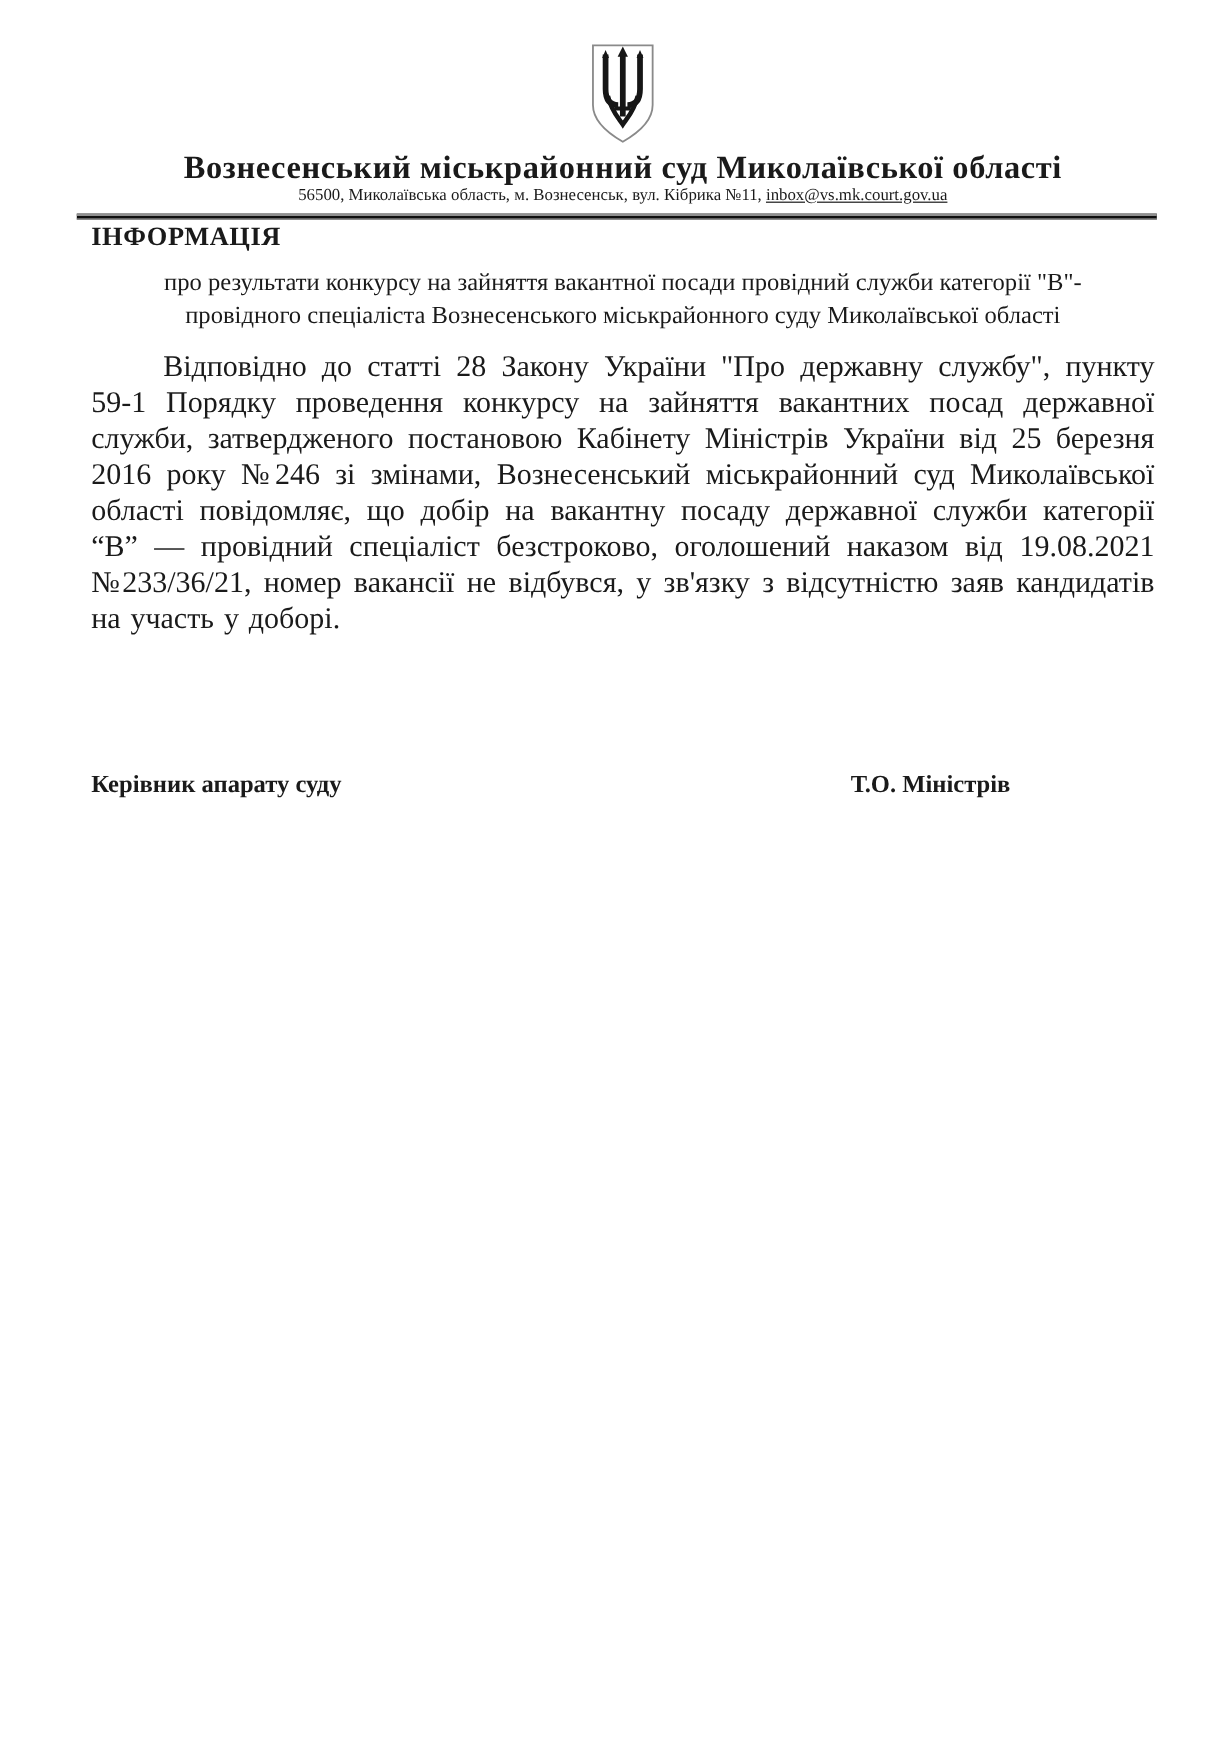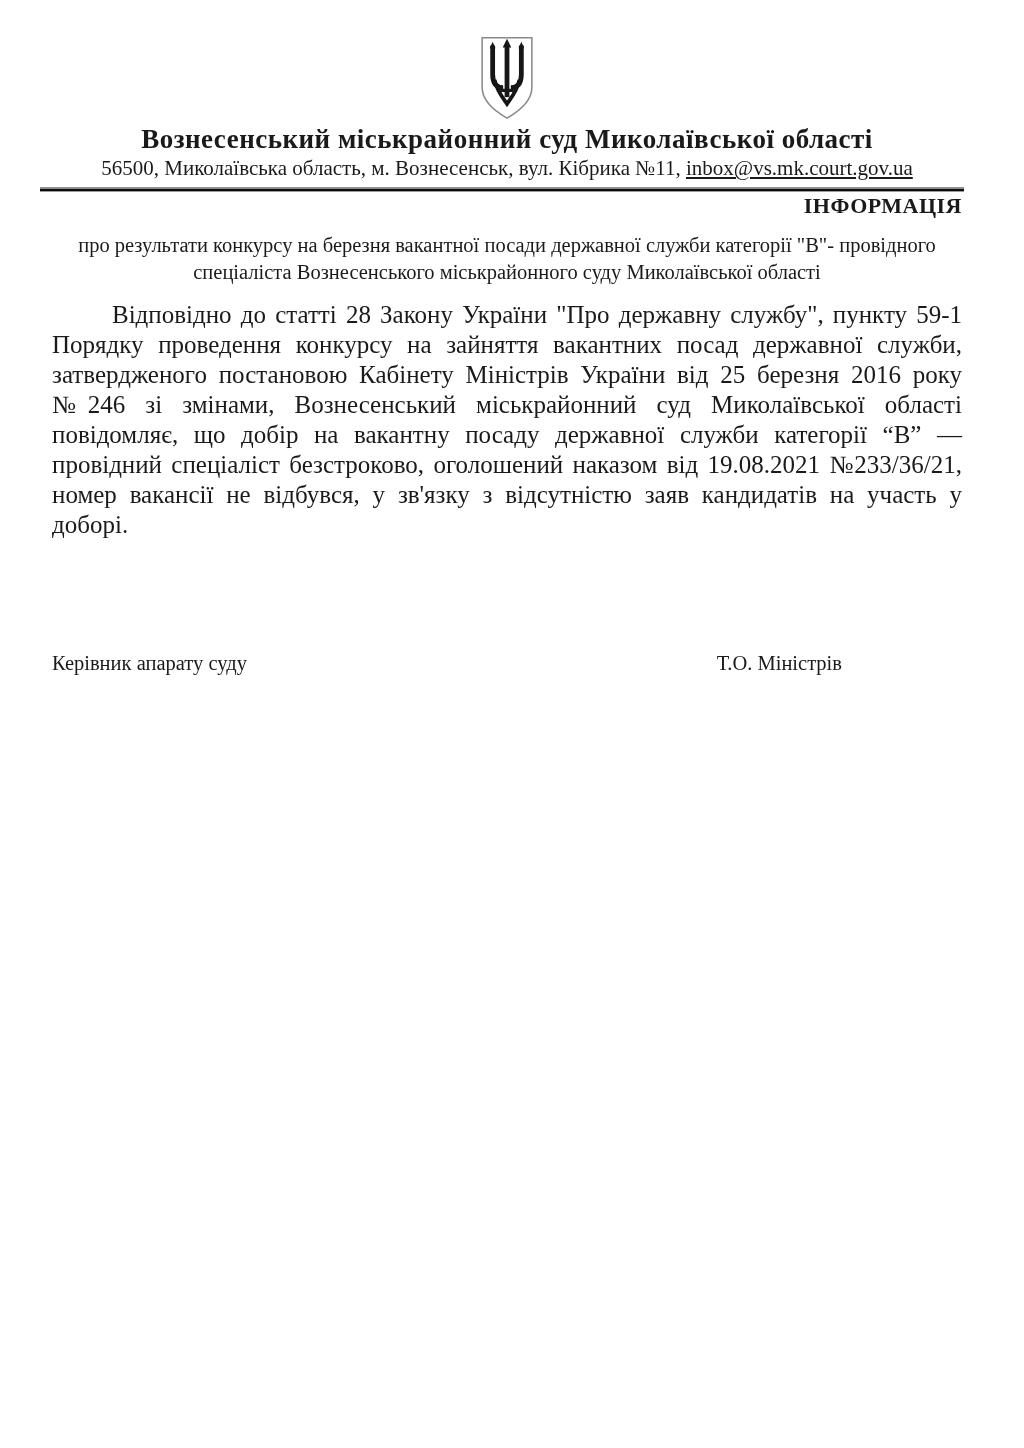--- a/index.html
+++ b/index.html
@@ -10,40 +10,40 @@
     width: 1024px;
     height: 1448px;
     margin: 0 auto;
     position: relative;
     overflow: hidden;
   }
   .page {
     width: 1024px;
     height: 1448px;
     background: #ffffff;
-    padding: 0 62px 0 52px;
+    padding: 0 62px 0 76px;
   }
   
   .emblem-wrap {
     padding-top: 34px;
     display: flex;
     justify-content: center;
   }
   .emblem-wrap svg { display: block; }
   .court-name {
     text-align: center;
     font-weight: bold;
     font-size: 27px;
     letter-spacing: 0.5px;
     margin-top: 2px;
     white-space: nowrap;
   }
   .court-address {
     text-align: center;
-    font-size: 21px;
+    font-size: 14px;
     margin-top: 1px;
   }
   .court-address a {
     color: #1a1a1a;
     text-decoration: underline;
     cursor: pointer;
   }
   .head-rule {
     margin-top: 6px;
     margin-left: -12px;
@@ -52,21 +52,21 @@
     background: #0d0d0d;
     border-top: 2px solid #8f8f8f;
     border-bottom: 1px solid #9a9a9a;
   }
   
   .date-ref {
     margin-top: 26px;
     font-size: 17px;
   }
   .doc-heading {
-    text-align: right;
+    text-align: left;
     font-weight: bold;
     font-size: 22px;
     letter-spacing: 0.5px;
     margin-top: 1px;
   }
   .doc-subtitle {
     text-align: center;
     font-size: 20.5px;
     line-height: 27px;
     margin-top: 13px;
@@ -81,21 +81,21 @@
     word-spacing: 2px;
   }
   
   .signature-row {
     margin-top: 112px;
     display: flex;
     justify-content: space-between;
     align-items: baseline;
     padding-right: 120px;
     font-size: 20.5px;
-    font-weight: normal;
+    font-weight: bold;
   }
 </style>
 </head>
 <body>
 
 <div class="page">
 
   <div class="emblem-wrap">
     <span>
       <svg width="58" height="88" viewBox="0 0 60 92" aria-hidden="true">
@@ -121,21 +121,21 @@
 
   <div class="court-address">
     <span>56500, Миколаївська область, м. Вознесенськ, вул. Кібрика №11, </span><a>inbox@vs.mk.court.gov.ua</a>
   </div>
 
   <div class="head-rule"></div>
 
 
   <div class="doc-heading">ІНФОРМАЦІЯ</div>
 
-  <div class="doc-subtitle">про результати конкурсу на березня вакантної посади державної служби категорії "В"- провідного спеціаліста Вознесенського міськрайонного суду Миколаївської області</div>
+  <div class="doc-subtitle">про результати конкурсу на зайняття вакантної посади провідний служби категорії "В"- провідного спеціаліста Вознесенського міськрайонного суду Миколаївської області</div>
 
   <div class="doc-body">Відповідно до статті 28 Закону України "Про державну службу", пункту 59-1 Порядку проведення конкурсу на зайняття вакантних посад державної служби, затвердженого постановою Кабінету Міністрів України від 25 березня 2016 року №246 зі змінами, Вознесенський міськрайонний суд Миколаївської області повідомляє, що добір на  вакантну  посаду  державної служби категорії “В”  — провідний спеціаліст безстроково, оголошений наказом від 19.08.2021 №233/36/21, номер вакансії не відбувся, у  зв'язку  з  відсутністю заяв кандидатів на участь у доборі.</div>
 
   <div class="signature-row">
     <span>Керівник апарату суду</span>
     <span>Т.О. Міністрів</span>
   </div>
 
 </div>
 

